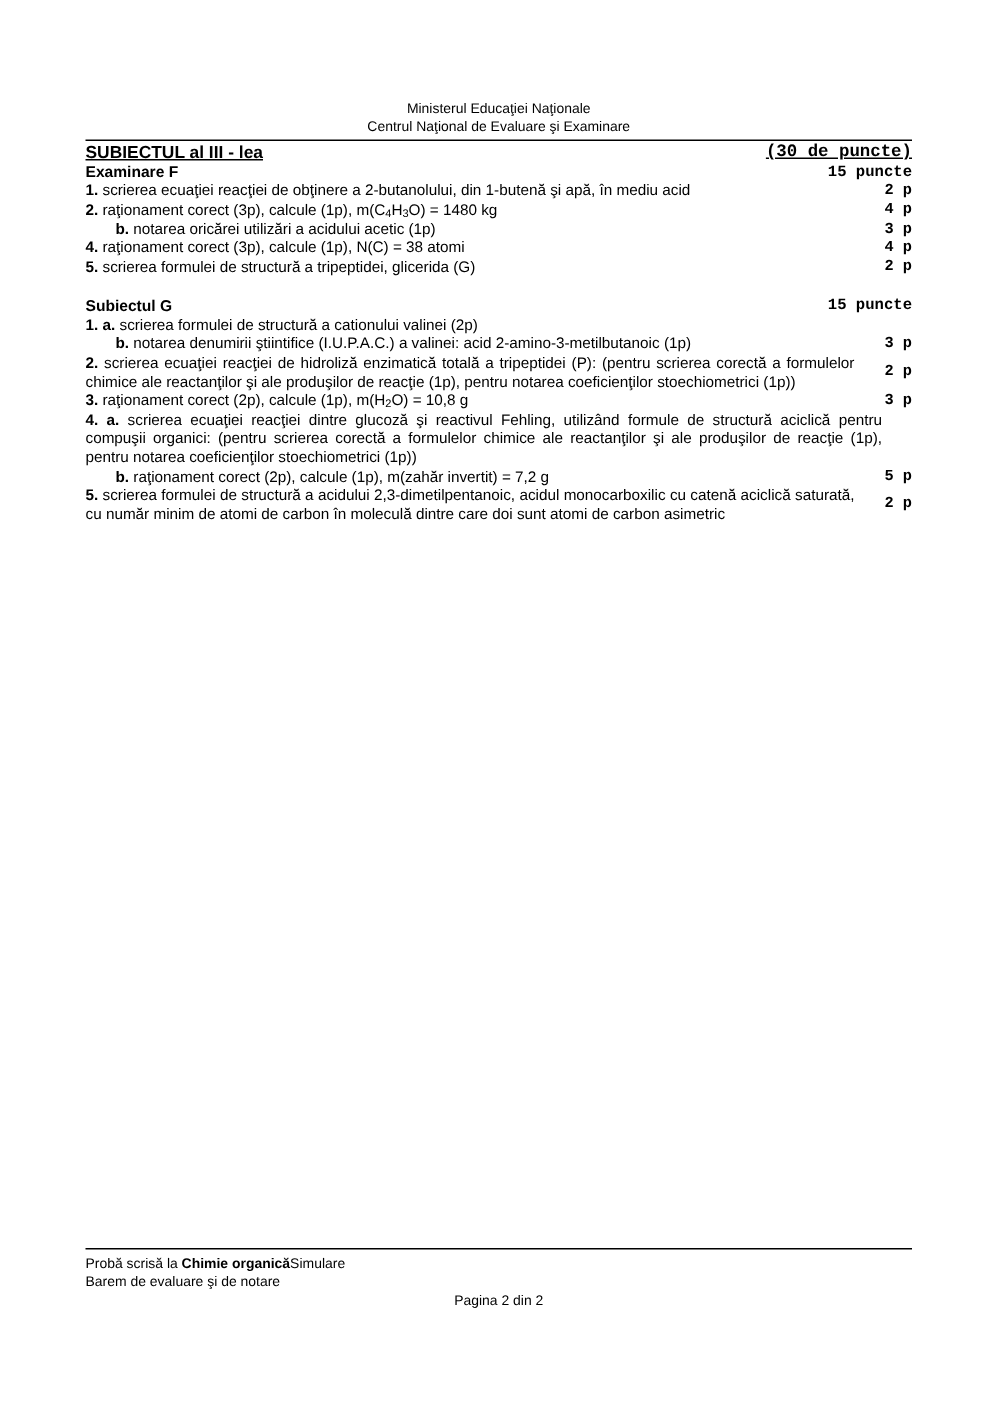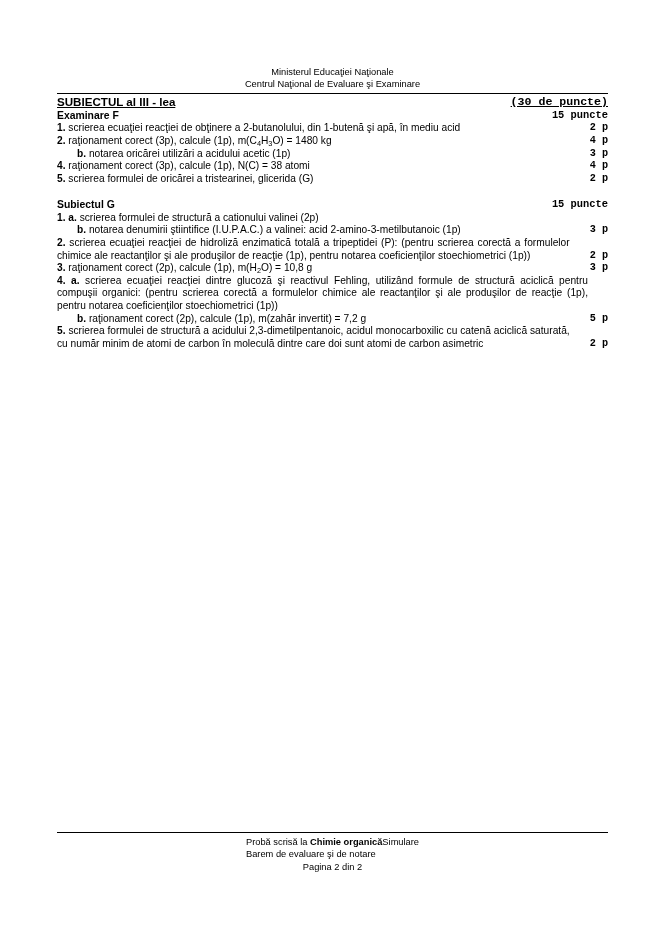--- a/index.html
+++ b/index.html
@@ -39,21 +39,21 @@
 
   .hr-top {
     border-top: 1.4px solid #000;
     width: 100%;
     margin: 0 0 1px 0;
     height: 0;
   }
 
   .row {
     display: flex;
-    align-items: flex-end;
+    align-items: center;
     font-size: 10.2px;
     line-height: 12.6px;
     gap: 12px;
   }
   .row .txt {
     flex: 1 1 auto;
     min-width: 0;
   }
   .row .pts {
     flex: 0 0 auto;
@@ -108,21 +108,21 @@
     width: 551px;
   }
   .footer .hr-foot {
     border-top: 1.1px solid #000;
     width: 100%;
     height: 0;
     margin-bottom: 3px;
   }
   .foot-row {
     display: flex;
-    justify-content: center;
+    justify-content: flex-start;
     align-items: flex-start;
     font-size: 9.3px;
     line-height: 12.2px;
   }
   .foot-left { text-align: left; }
   .foot-right { text-align: right; white-space: nowrap; }
   .foot-page {
     text-align: center;
     font-size: 9.3px;
     line-height: 12.2px;
@@ -163,21 +163,21 @@
         </div>
         <div class="row">
           <div class="txt indent-b"><span class="b">b.</span><span> notarea oricărei utilizări a acidului acetic (1p)</span></div>
           <div class="pts">3 p</div>
         </div>
         <div class="row">
           <div class="txt"><span class="b">4.</span><span> raţionament corect (3p), calcule (1p), N(C) = 38 atomi</span></div>
           <div class="pts">4 p</div>
         </div>
         <div class="row">
-          <div class="txt"><span class="b">5.</span><span> scrierea formulei de oricărei a tristearinei, glicerida (G)</span></div>
+          <div class="txt"><span class="b">5.</span><span> scrierea formulei de structură a tripeptidei, glicerida (G)</span></div>
           <div class="pts">2 p</div>
         </div>
         <div class="gap"></div>
         <div class="row section-head">
           <div class="txt">Subiectul G</div>
           <div class="pts">15 puncte</div>
         </div>
         <div class="row">
           <div class="txt"><span class="b">1. a.</span><span> scrierea formulei de structură a cationului valinei (2p)</span></div>
           <div class="pts"></div>

